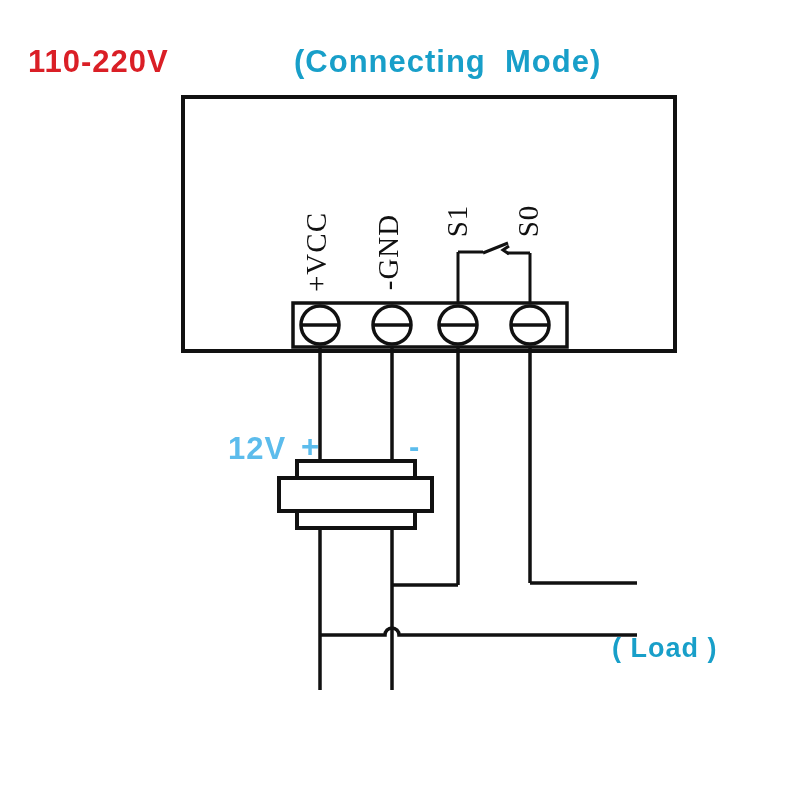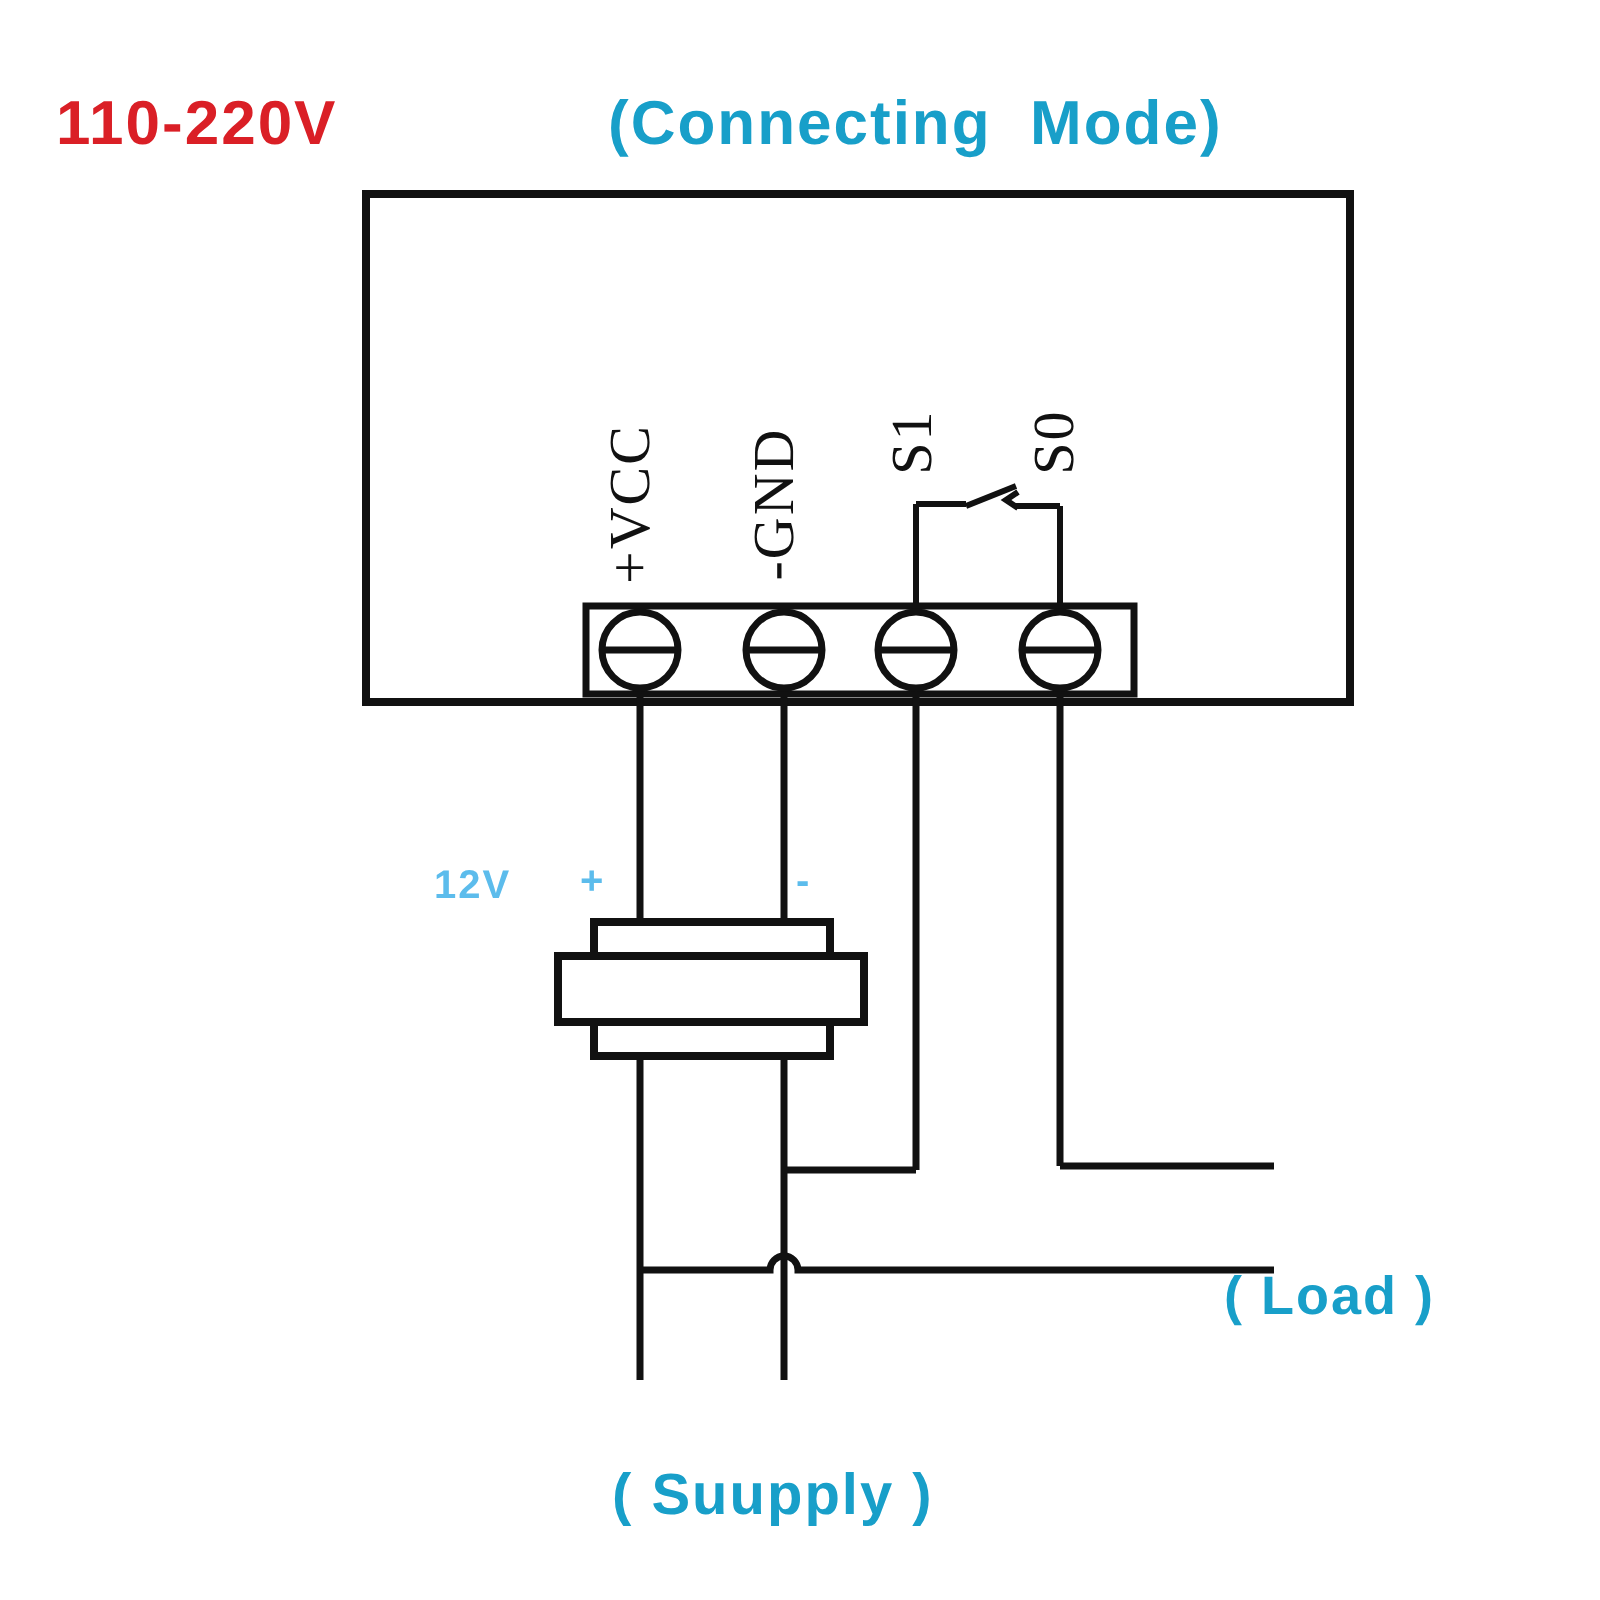--- a/index.html
+++ b/index.html
@@ -5,21 +5,21 @@
   html,body{margin:0;padding:0;background:#ffffff;}
   #canvas{
     position:relative;width:800px;height:800px;background:#ffffff;
     overflow:hidden;font-family:"Liberation Sans",sans-serif;
   }
   #wiring-svg{position:absolute;left:0;top:0;}
   .txt{position:absolute;white-space:pre;line-height:1;}
   .red{color:#da1f26;font-weight:bold;font-size:31px;letter-spacing:1px;}
   .cyan{color:#189fc9;font-weight:bold;font-size:31px;letter-spacing:1px;}
   .cyan-sm{color:#189fc9;font-weight:bold;font-size:27px;letter-spacing:1px;margin-top:40px;}
-  .ltblue{color:#5cbcec;font-weight:bold;font-size:20px;letter-spacing:1px;}
+  .ltblue{color:#5cbcec;font-weight:bold;font-size:31px;letter-spacing:1px;margin-left:11px;}
   .term{
     font-family:"Liberation Serif",serif;font-size:29px;color:#111;
     transform:translate(-50%,-50%) rotate(-90deg);letter-spacing:1px;
   }
 </style>
 </head>
 <body>
 
 <div id="canvas">
 
@@ -64,28 +64,27 @@
     </g>
 
     <g fill="#fff" stroke="#111" stroke-width="4">
       <rect x="297" y="461" width="118" height="17"></rect>
       <rect x="279" y="478" width="153" height="33"></rect>
       <rect x="297" y="511" width="118" height="17"></rect>
     </g>
   </svg>
 
   <div class="txt red" style="left:28px;top:46px;">110-220V</div>
-  <div class="txt cyan" style="left:304px;top:46px;">(Connecting  Mode)</div>
+  <div class="txt cyan" style="left:294px;top:46px;">(Connecting  Mode)</div>
 
   <div class="txt term" style="left:316px;top:252px;">+VCC</div>
   <div class="txt term" style="left:388px;top:252px;">-GND</div>
   <div class="txt term" style="left:457px;top:221px;">S1</div>
   <div class="txt term" style="left:528px;top:221px;">S0</div>
 
   <div class="txt ltblue" style="left:217px;top:433px;">12V</div>
   <div class="txt ltblue" style="left:290px;top:431px;">+</div>
   <div class="txt ltblue" style="left:398px;top:431px;">-</div>
 
   <div class="txt cyan-sm" style="left:612px;top:595px;">( Load )</div>
 
-  <div class="txt cyan" style="left:306px;top:734px;font-size:29px;">( Suupply )</div>
 
 </div>
 
 </body></html>

